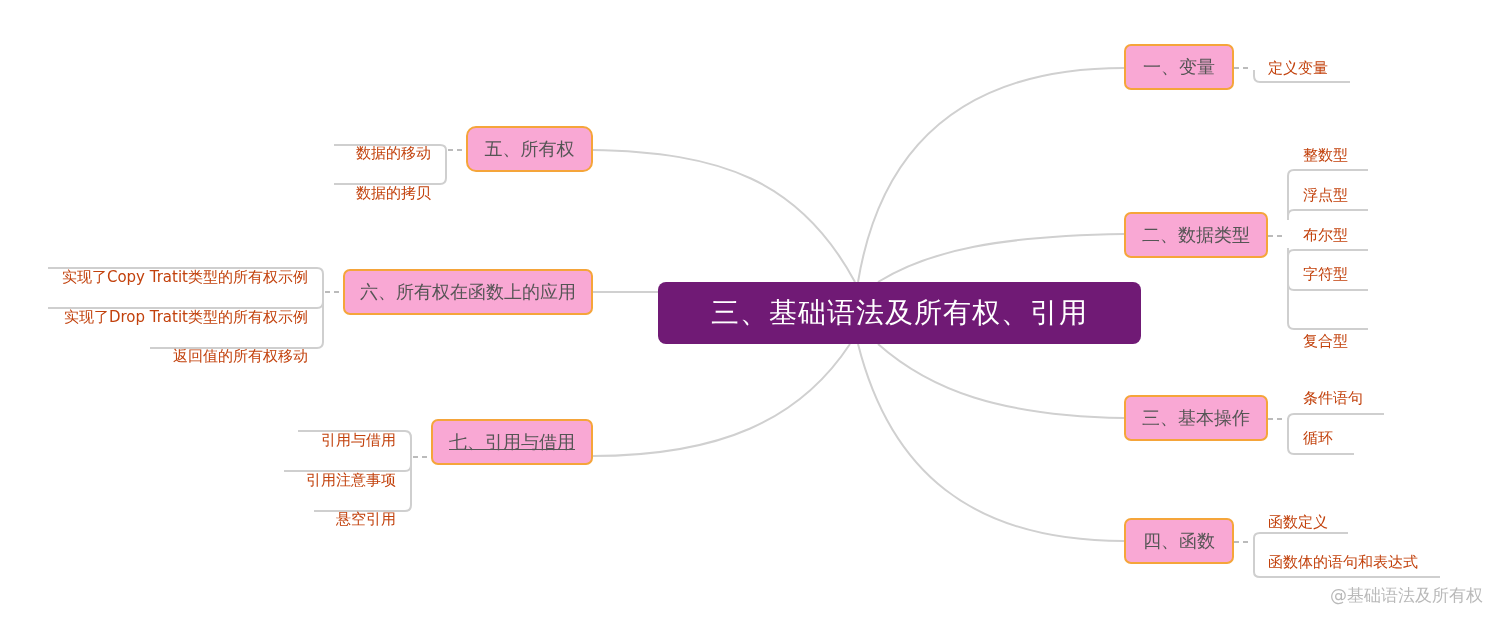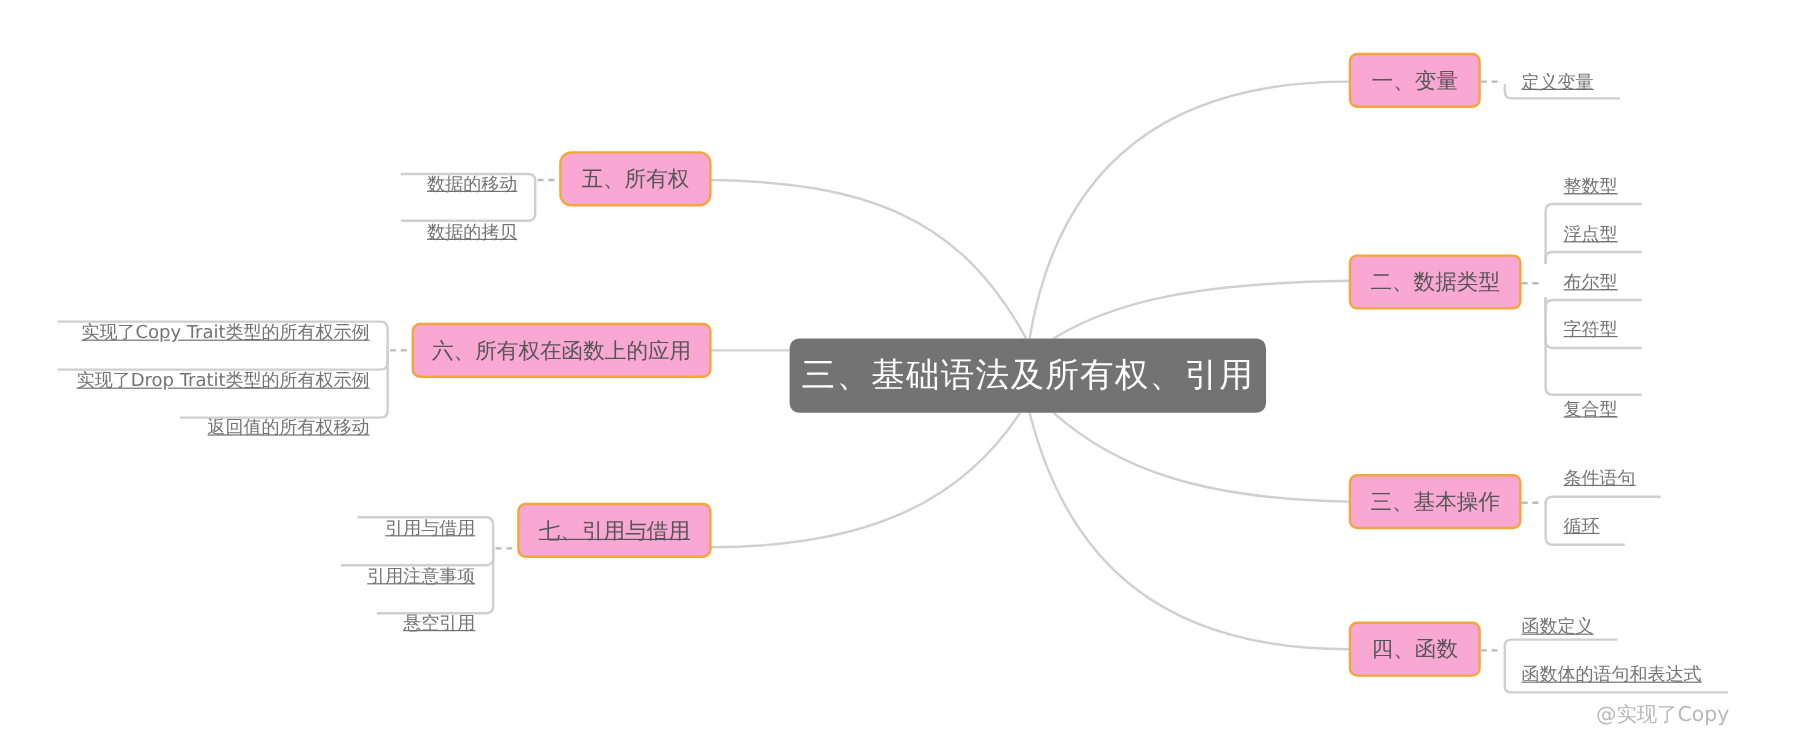--- a/index.html
+++ b/index.html
@@ -1,26 +1,26 @@
 <!DOCTYPE html>
 <html><head>
   <meta charset="utf-8">
   <style>
     html, body { margin: 0; padding: 0; background: #ffffff; }
     body { width: 1512px; height: 626px; position: relative; overflow: hidden;
            font-family: "DejaVu Sans", "Liberation Sans", sans-serif; color: #555; }
     #lines { position: absolute; left: 0; top: 0; width: 1512px; height: 626px; }
-    .root { position: absolute; left: 658px; top: 282px; width: 397px; height: 62px;
-            background: #737373; border-radius: 8px; color: #fff; font-size: 28px;
+    .root { position: absolute; left: 658px; top: 282px; width: 483px; height: 62px;
+            background: #701a75; border-radius: 8px; color: #fff; font-size: 28px;
             display: flex; align-items: center; justify-content: center; letter-spacing: 1px; }
     .topic { position: absolute; height: 46px; box-sizing: border-box;
              border: 2px solid #f5a53a; border-radius: 7px; background: #f9a8d4;
              display: flex; align-items: center; justify-content: center;
              font-size: 18px; color: #555; }
-    .leaf { position: absolute; font-size: 15px; color: #737373; white-space: nowrap; text-decoration: underline; }
+    .leaf { position: absolute; font-size: 15px; color: #c2410c; white-space: nowrap; }
     .leaf.r { text-align: right; margin-top: 24px; }
     .wm { position: absolute; left: 1330px; top: 584px; font-size: 17px; color: #b9b9b9; }
   </style>
 </head>
 <body>
 
 <svg id="lines" xmlns="http://www.w3.org/2000/svg" width="1512" height="626">
   <g fill="none" stroke="#d0d0d0" stroke-width="2">
 
     <path d="M858 282 C 880 150, 960 68, 1124 68"></path>
@@ -91,21 +91,21 @@
 
 <div class="leaf" style="left:1303px;top:389px;">条件语句</div>
 <div class="leaf" style="left:1303px;top:429px;">循环</div>
 
 <div class="leaf" style="left:1268px;top:513px;">函数定义</div>
 <div class="leaf" style="left:1268px;top:553px;">函数体的语句和表达式</div>
 
 <div class="leaf r" style="left:334px;width:97px;top:120px;">数据的移动</div>
 <div class="leaf r" style="left:334px;width:97px;top:160px;">数据的拷贝</div>
 
-<div class="leaf r" style="left:48px;width:260px;top:244px;">实现了Copy Trait类型的所有权示例</div>
+<div class="leaf r" style="left:48px;width:260px;top:244px;">实现了Copy Tratit类型的所有权示例</div>
 <div class="leaf r" style="left:48px;width:260px;top:284px;">实现了Drop Tratit类型的所有权示例</div>
 <div class="leaf r" style="left:150px;width:158px;top:323px;">返回值的所有权移动</div>
 
 <div class="leaf r" style="left:290px;width:106px;top:407px;">引用与借用</div>
 <div class="leaf r" style="left:284px;width:112px;top:447px;">引用注意事项</div>
 <div class="leaf r" style="left:300px;width:96px;top:486px;">悬空引用</div>
 
-<div class="wm">@实现了Copy</div>
+<div class="wm">@基础语法及所有权</div>
 
 </body></html>

